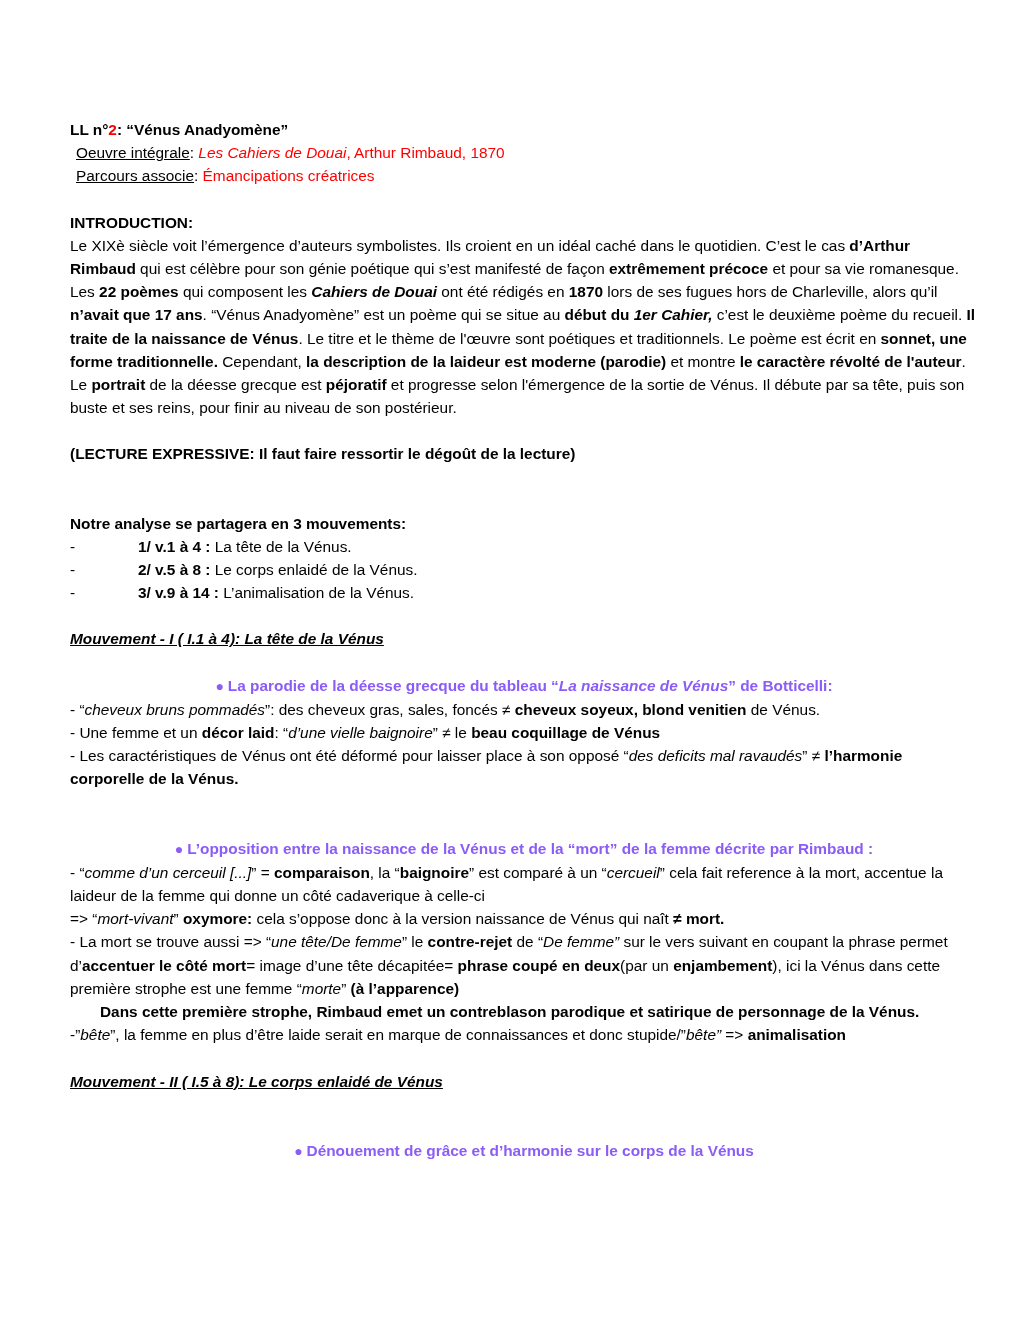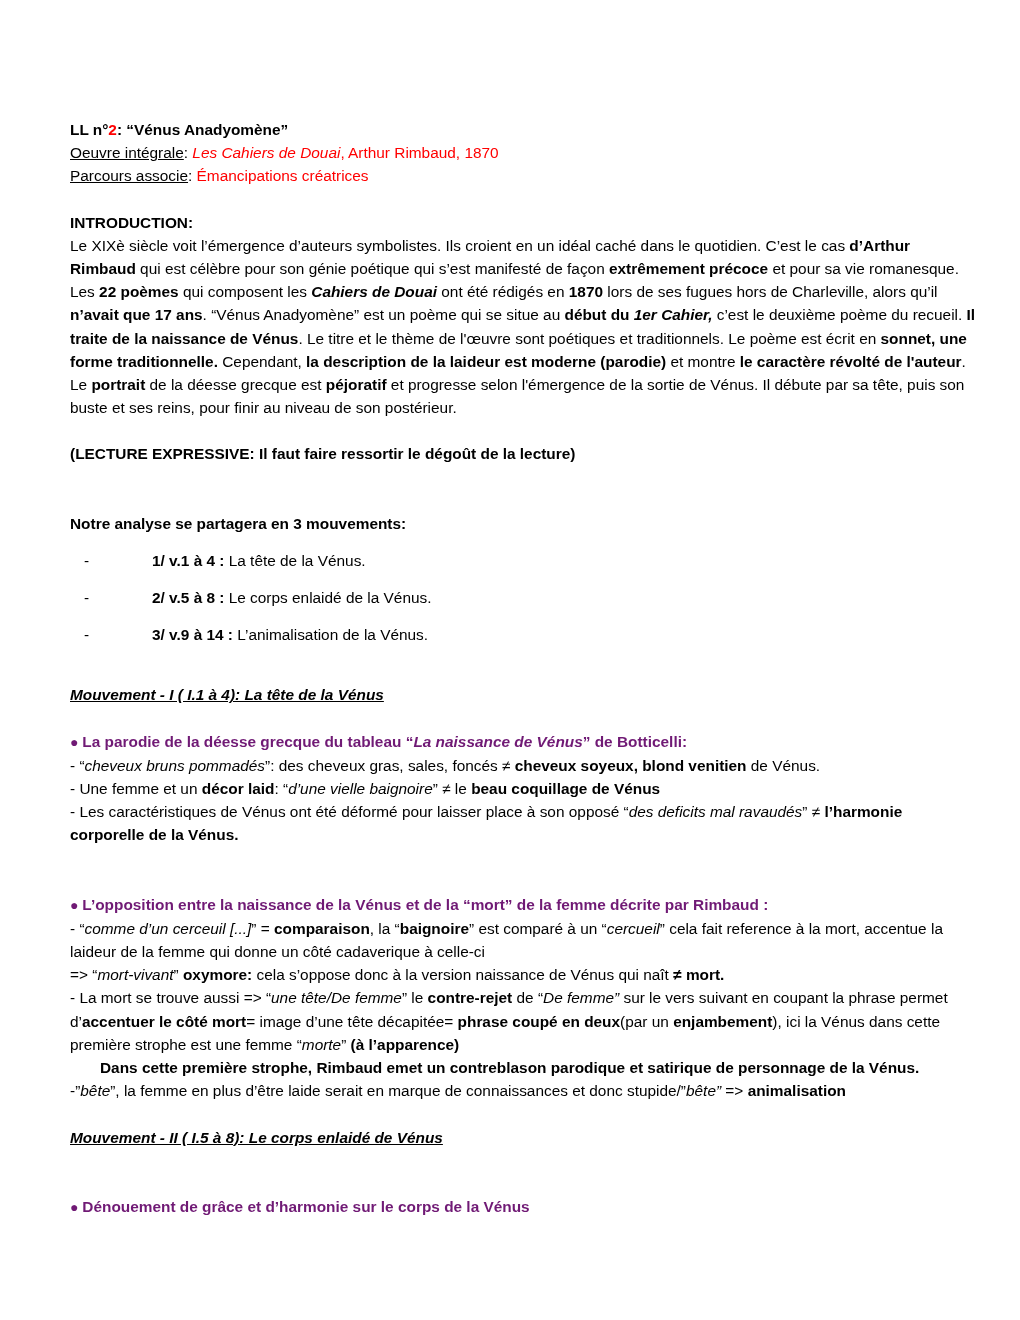--- a/index.html
+++ b/index.html
@@ -29,41 +29,42 @@
   }
   .line, .para {
     margin: 0;
     padding: 0;
   }
   .para {
     text-align: left;
   }
   .b { font-weight: bold; }
   .i { font-style: italic; }
-  .u { text-decoration: underline; }
+  .u { text-decoration: underline; margin-left: 6px; }
   .bi { font-weight: bold; font-style: italic; }
   .red { color: #FF0000; }
   .spacer-md { height: 23px; }
   .heading-mvt {
     font-weight: bold;
     font-style: italic;
     text-decoration: underline;
     margin: 0;
   }
   .bullet-line {
     font-weight: bold;
-    color: #701a75;
+    color: #8b5cf6;
     margin: 0;
+    text-align: center;
   }
   .bullet-glyph {
     font-size: 14px;
     line-height: 23.2px;
   }
   .dash-item {
-    margin: 14px;
+    margin: 0;
     white-space: pre;
   }
   .dash-mark {
     display: inline-block;
     width: 68px;
   }
   .indent-para {
     text-indent: 30px;
   }
 </style>

